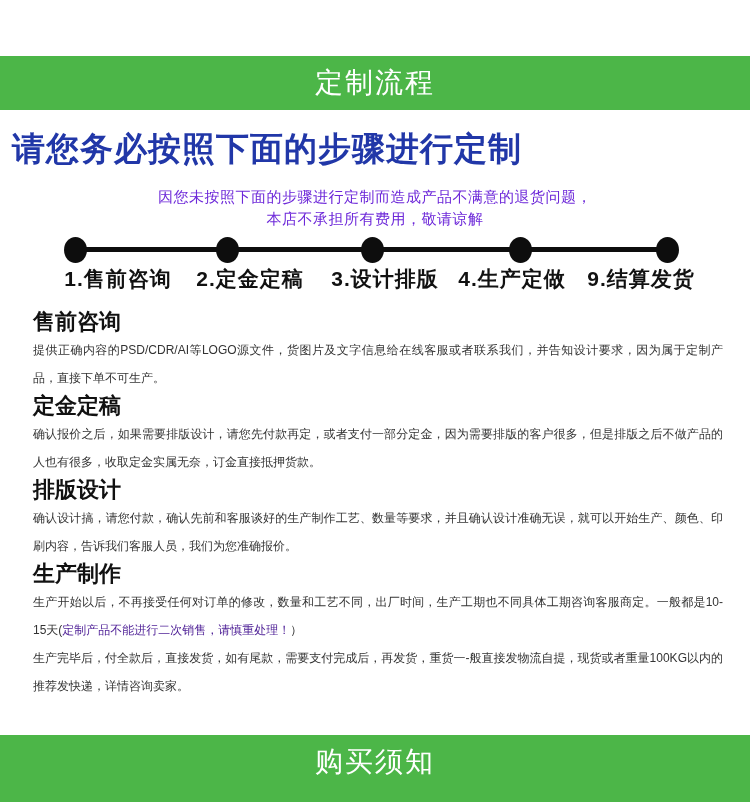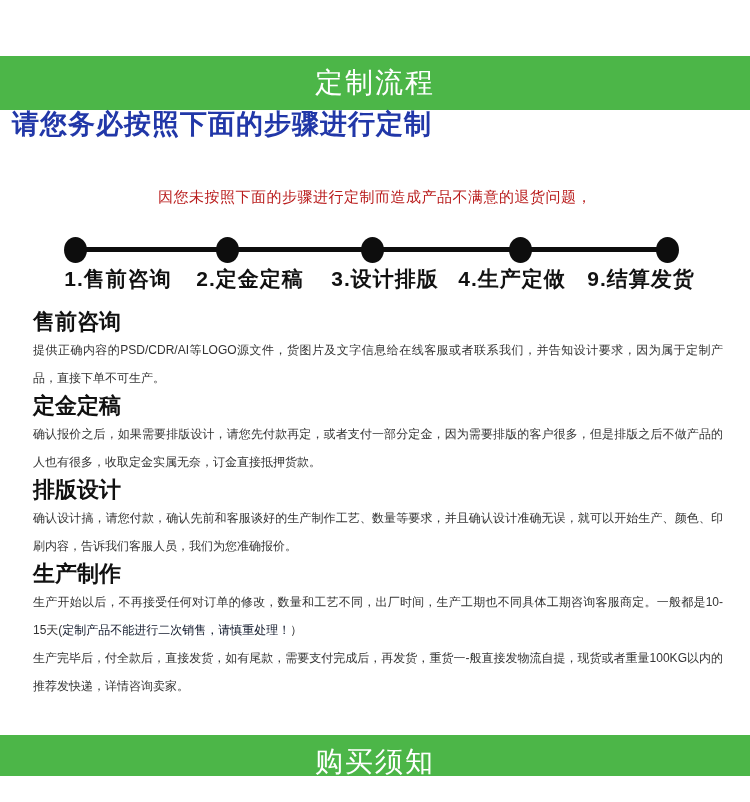--- a/index.html
+++ b/index.html
@@ -18,39 +18,39 @@
     position: absolute;
     left: 0;
     width: 750px;
     background: #4cb648;
     color: #ffffff;
     text-align: center;
     font-size: 28px;
     letter-spacing: 2px;
   }
   .banner-top { top: 44px; height: 54px; line-height: 54px; }
-  .banner-bottom { top: 723px; height: 41px; line-height: 53px; }
+  .banner-bottom { top: 723px; height: 67px; line-height: 53px; }
   
   .intro-heading {
     position: absolute;
-    top: 94px;
+    top: 115px;
     left: 12px;
-    font-size: 27px;
+    font-size: 33px;
     font-weight: 700;
     color: #2137a8;
     letter-spacing: 1px;
   }
   
   .notice {
     position: absolute;
     top: 174px;
     left: 0;
     width: 750px;
     text-align: center;
-    color: #b91c1c;
+    color: #6d28d9;
     font-size: 15px;
     line-height: 22px;
     letter-spacing: 0.5px;
   }
   
   .timeline { position: absolute; top: 0; left: 0; width: 656px; height: 300px; }
   .timeline-line {
     position: absolute;
     top: 235px;
     left: 75px;
@@ -88,35 +88,36 @@
     font-weight: 700;
     color: #111111;
     line-height: 28px;
   }
   .section-body {
     font-size: 12px;
     color: #333333;
     line-height: 28px;
     text-align: justify;
   }
-  .red-text { color: #0f172a; }
+  .red-text { color: #4c1d95; }
 </style>
 </head>
 <body>
 
 <div class="page">
 
   <div class="banner banner-top">
     <span>定制流程</span>
   </div>
 
   <div class="intro-heading">请您务必按照下面的步骤进行定制</div>
 
   <div class="notice">
     <div>因您未按照下面的步骤进行定制而造成产品不满意的退货问题，</div>
+    <div>本店不承担所有费用，敬请谅解</div>
   </div>
 
   <div class="timeline">
     <div class="timeline-line"></div>
     <div class="step-dot" style="left:64px"></div>
     <div class="step-dot" style="left:216px"></div>
     <div class="step-dot" style="left:361px"></div>
     <div class="step-dot" style="left:509px"></div>
     <div class="step-dot" style="left:656px"></div>
     <div class="step-label" style="left:118px">1.售前咨询</div>

